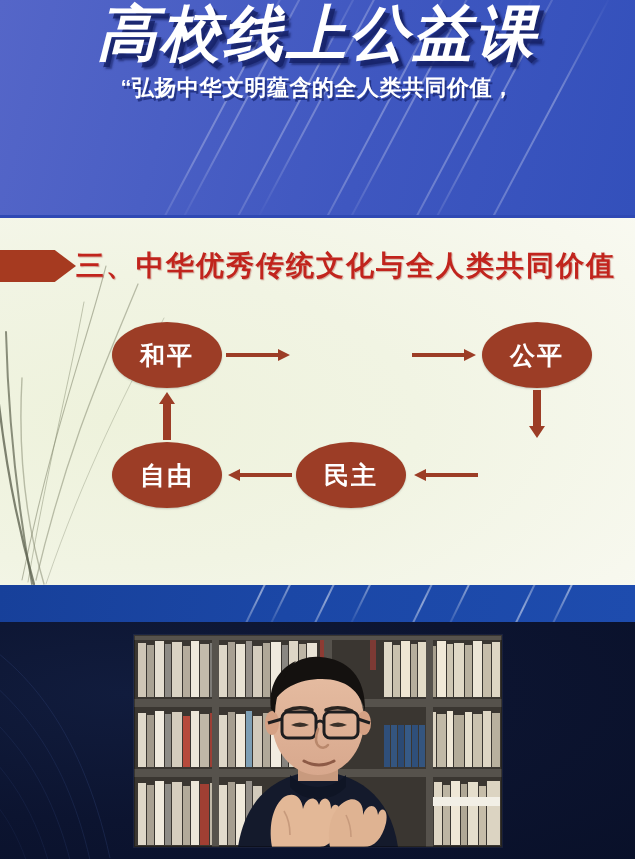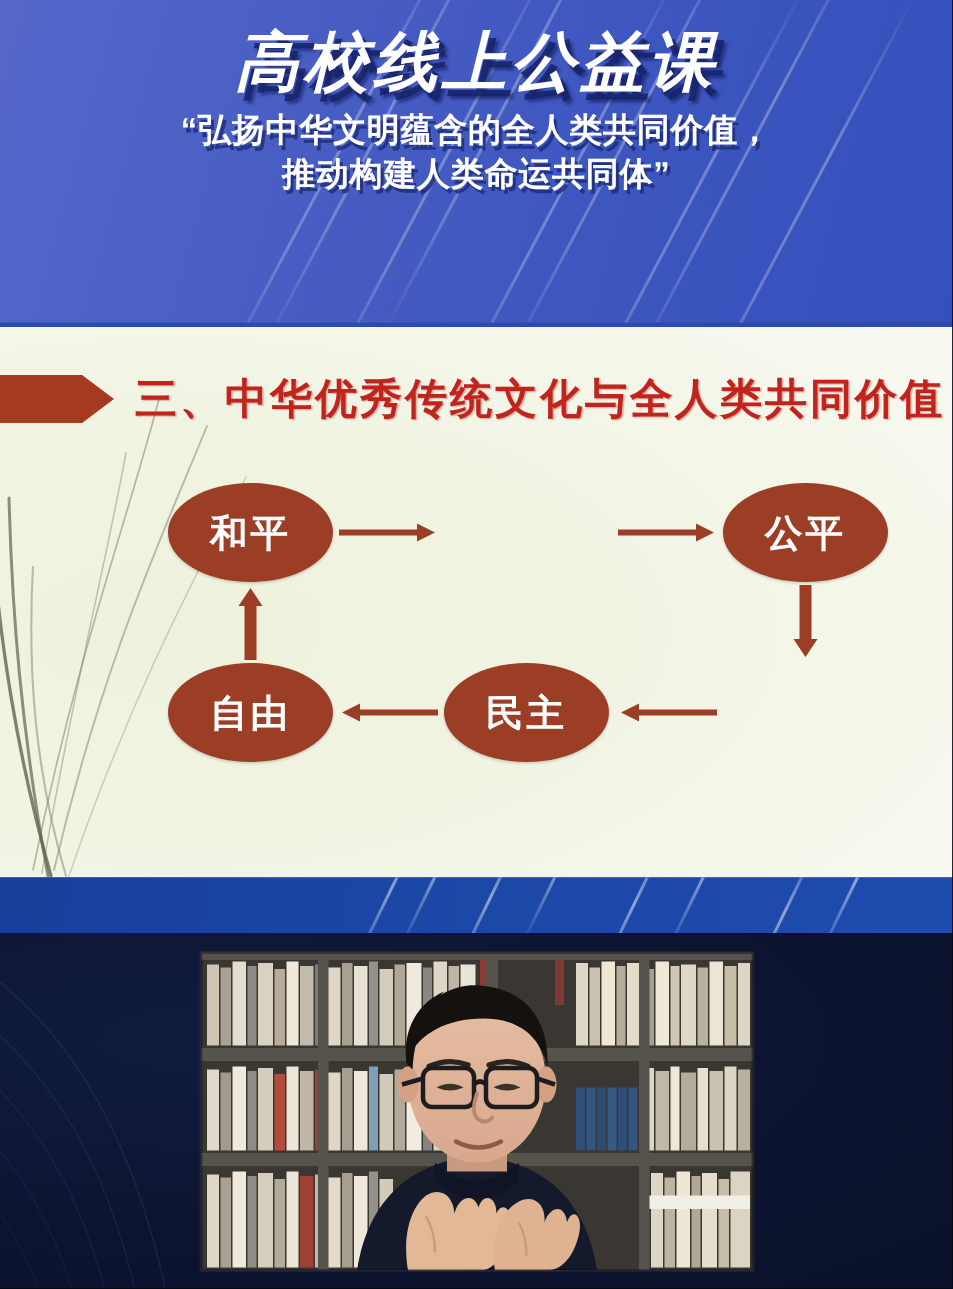--- a/index.html
+++ b/index.html
@@ -24,22 +24,22 @@
   #header .streaks i{
     position:absolute;display:block;
     width:2px;height:330px;
     background:linear-gradient(180deg,rgba(255,255,255,0) 0%,rgba(255,255,255,.55) 35%,rgba(255,255,255,.45) 70%,rgba(255,255,255,0) 100%);
     transform-origin:top center;
     transform:rotate(28deg);
     border-radius:2px;
   }
   #header .hdr-inner{position:relative;z-index:3;text-align:center;}
   #title-main{
-    margin:0;padding-top:18px;
-    font-size:43px;line-height:1.12;
+    margin:0;padding-top:0;
+    font-size:60px;line-height:1.12;
     font-weight:bold;font-style:italic;
     color:#ffffff;
     letter-spacing:3px;
     text-shadow:4px 5px 0 rgba(22,34,104,.85), 6px 7px 2px rgba(16,26,86,.55);
     white-space:nowrap;
   }
   #title-sub{
     margin:0;padding-top:6px;
     font-size:22px;line-height:1.33;
     font-weight:bold;color:#ffffff;
@@ -66,21 +66,21 @@
   #heading-arrow{
     width:76px;height:32px;flex:0 0 auto;
     background:#a63a20;
     clip-path:polygon(0 0, 72% 0, 100% 50%, 72% 100%, 0 100%);
     margin-left:0;
   }
   #heading-text{
     font-family:"Liberation Serif","DejaVu Serif",serif;
     font-size:28px;font-weight:bold;color:#c1241d;
     letter-spacing:2px;white-space:nowrap;
-    margin-left:14px;
+    margin-left:0;
     text-shadow:1px 1px 1px rgba(150,30,20,.35);
   }
 
   
   #diagram{position:absolute;left:0;top:96px;width:635px;height:230px;z-index:4;}
   .node{
     position:absolute;
     display:flex;align-items:center;justify-content:center;
     border-radius:50%;
     background:#9c3d26;
@@ -139,21 +139,20 @@
       <i style="left:452px;top:-20px;"></i>
       <i style="left:492px;top:-50px;"></i>
       <i style="left:536px;top:-10px;"></i>
       <i style="left:575px;top:-45px;"></i>
       <i style="left:610px;top:-5px;"></i>
     </div>
     <div class="hdr-inner">
       <h1 id="title-main">高校线上公益课</h1>
       <div id="title-sub">
         <span class="l">“弘扬中华文明蕴含的全人类共同价值，</span>
-        <span class="l">推动构建人类命运共同体”</span>
       </div>
     </div>
     <div class="hdr-rule"></div>
   </div>
 
   <div id="slide">
 
     <svg id="grass" viewBox="0 0 230 330" preserveAspectRatio="none">
       <g fill="none" stroke="#6b7055" stroke-linecap="round">
         <path d="M118 8 C 96 92, 64 176, 34 322" stroke-width="1.1" opacity=".55"></path>

